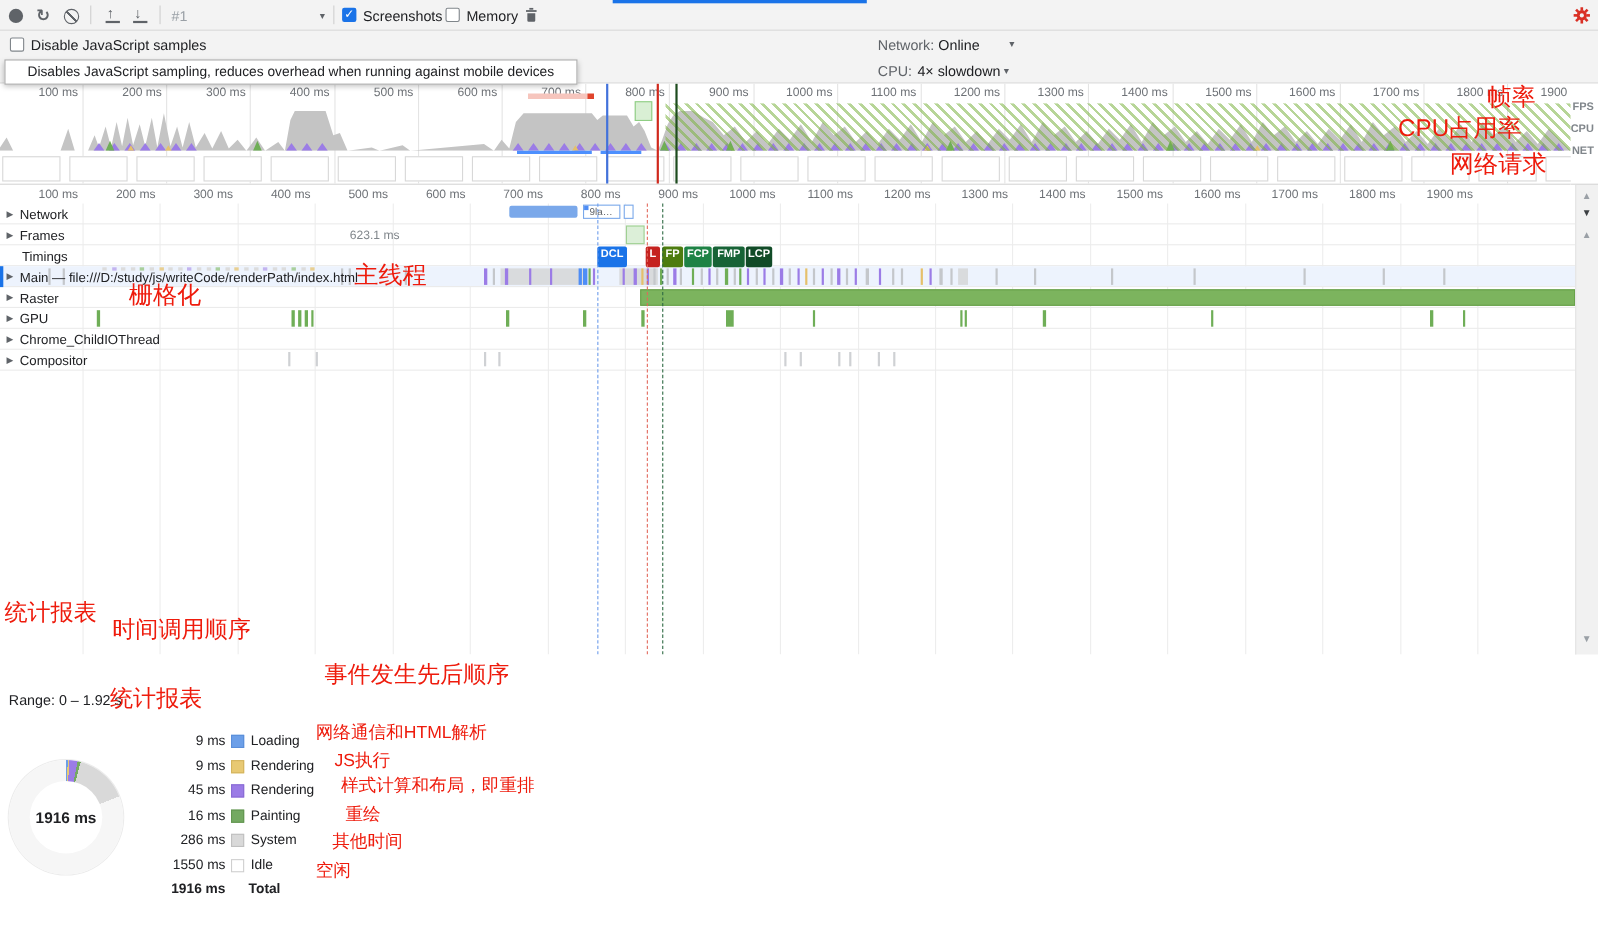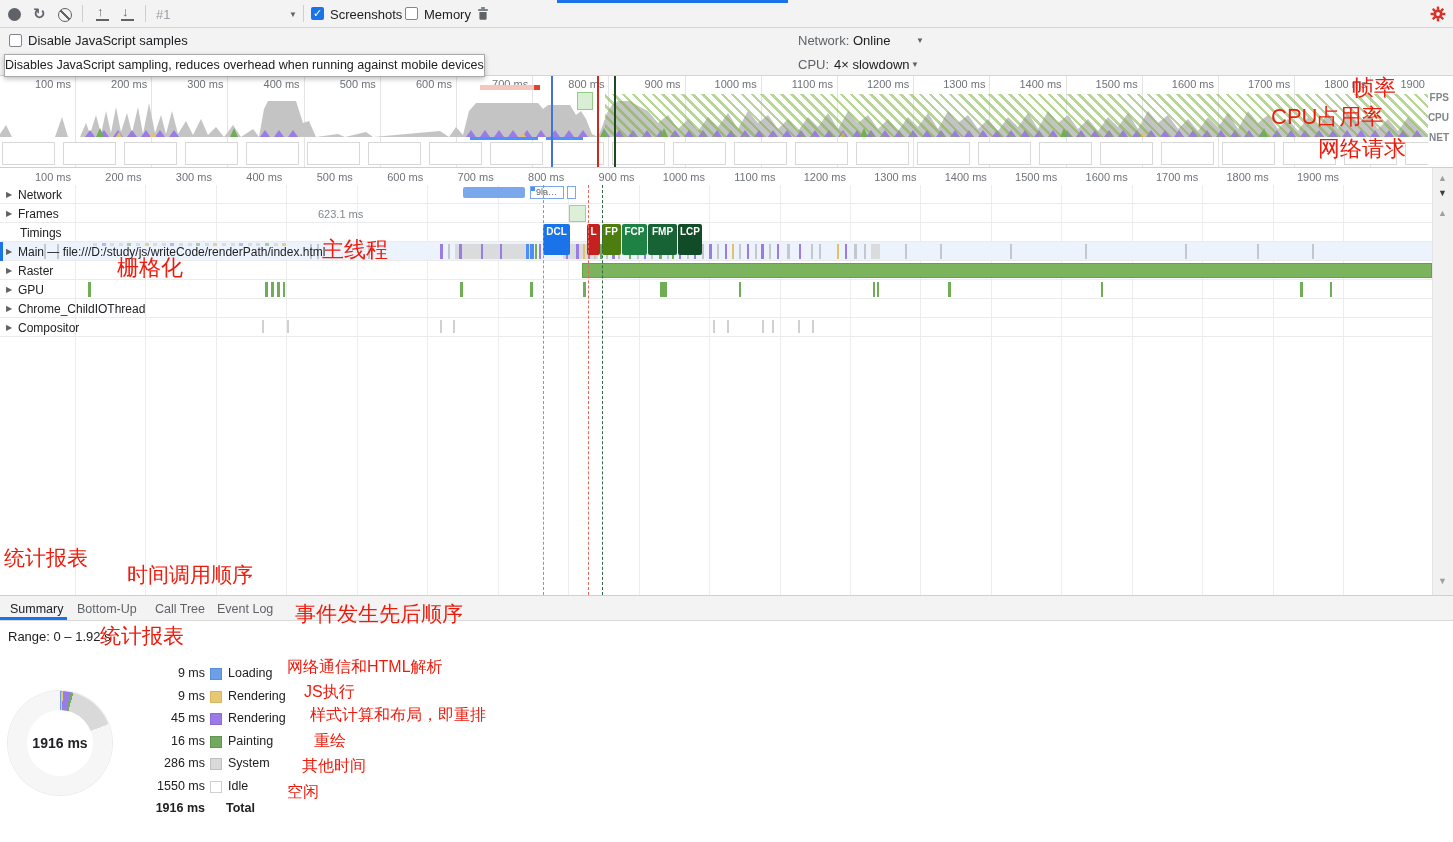--- a/index.html
+++ b/index.html
@@ -9,26 +9,26 @@
   .abs{position:absolute;}
   .toolbar{position:absolute;left:0;right:0;background:#f3f3f3;border-bottom:1px solid #d5d5d5;box-sizing:border-box;}
   .icn{position:absolute;color:#5f6368;}
   .sep{position:absolute;width:1px;height:17px;background:#cfcfcf;top:5px;}
   .cb{position:absolute;width:13px;height:13px;border-radius:2px;box-sizing:border-box;background:#fff;border:1px solid #80868b;}
   .cb.checked{background:#1a73e8;border:none;color:#fff;font-size:11px;line-height:13px;text-align:center;font-weight:bold;}
   .lbl13{position:absolute;font-size:13px;line-height:15px;}
   .gray{color:#5f6368;}
   .dd{position:absolute;font-size:8px;color:#5f6368;}
   .tooltip{position:absolute;background:#fff;border:1px solid #a9a9a9;box-shadow:0 2px 5px rgba(0,0,0,.25);
-           font-size:12.5px;line-height:21px;padding:0 0;white-space:nowrap;z-index:40;color:#202124;}
+           font-size:12.5px;line-height:21px;padding:0 20px;white-space:nowrap;z-index:40;color:#202124;}
   .tick-label{position:absolute;width:60px;text-align:right;font-size:11px;color:#6e7277;}
   .side-lbl{position:absolute;right:4px;width:22px;text-align:right;font-size:10px;font-weight:600;color:#80868b;}
   .track-lbl{position:absolute;font-size:12px;color:#202124;white-space:nowrap;}
   .tri{position:absolute;font-size:8px;color:#5f6368;}
-  .badge{position:absolute;height:31px;border-radius:2px;color:#fff;font-size:10px;font-weight:bold;
+  .badge{position:absolute;height:19px;border-radius:2px;color:#fff;font-size:10px;font-weight:bold;
          text-align:center;line-height:15px;}
   .annot{position:absolute;color:#ee1b0c;white-space:nowrap;z-index:60;line-height:1.1;}
   .tab{position:absolute;font-size:12.5px;color:#5f6368;top:6px;}
   .legend-time{position:absolute;width:75px;text-align:right;font-size:12.5px;color:#202124;}
   .legend-label{position:absolute;font-size:12.5px;color:#202124;}
   .swatch{position:absolute;width:12px;height:12px;box-sizing:border-box;}
   .scroll-arrow{position:absolute;font-size:9px;color:#9aa0a6;left:5px;}
   a.learn{color:#5f6368;}
 </style>
 </head>
@@ -366,27 +366,20 @@
       <div style="position: absolute; left: 602px; top: 17px; width: 0px; height: 410px; border-left: 1px dashed rgb(45, 106, 67); z-index: 9;"></div>
     </div>
 
   <div class="abs" style="left:1432px;top:168px;width:21px;height:427px;background:#f1f1f1;border-left:1px solid #e3e3e3;box-sizing:border-box;">
     <div class="scroll-arrow" style="top:5px;">▲</div>
     <div class="scroll-arrow" style="top:20px;color:#3c4043;">▼</div>
     <div class="scroll-arrow" style="top:40px;">▲</div>
     <div class="scroll-arrow" style="top:408px;">▼</div>
   </div>
 
-  <div class="abs" style="left:0;top:595px;width:1453px;height:26px;background:#f3f3f3;border-top:1px solid #cfcfcf;border-bottom:1px solid #dadada;box-sizing:border-box;">
-    <div class="tab" style="left:10px;color:#202124;">Summary</div>
-    <div class="tab" style="left:77px;">Bottom-Up</div>
-    <div class="tab" style="left:155px;">Call Tree</div>
-    <div class="tab" style="left:217px;">Event Log</div>
-    <div class="abs" style="left:0;bottom:0;width:67px;height:3px;background:#1a73e8;"></div>
-  </div>
   <div class="abs" style="left:0;top:621px;width:1453px;height:199px;background:#fff;">
     <div class="abs" style="left:8px;top:8px;font-size:13px;color:#202124;">Range: 0 – 1.92 s</div>
     <div class="abs" id="donut" style="left: 8px; top: 70px; width: 104px; height: 104px; border-radius: 50%; box-shadow: rgb(236, 236, 236) 0px 0px 0px 1px; background: conic-gradient(rgb(108, 159, 232) 0deg, rgb(108, 159, 232) 1.69102deg, rgb(232, 201, 115) 1.69102deg, rgb(232, 201, 115) 3.38205deg, rgb(155, 124, 230) 3.38205deg, rgb(155, 124, 230) 11.8372deg, rgb(116, 169, 98) 11.8372deg, rgb(116, 169, 98) 14.8434deg, rgb(217, 217, 217) 14.8434deg, rgb(217, 217, 217) 68.5804deg, rgb(246, 246, 246) 68.5804deg, rgb(246, 246, 246) 359.812deg);"></div>
     <div class="abs" id="donut-hole" style="left:27px;top:89px;width:66px;height:66px;border-radius:50%;background:#fff;display:flex;align-items:center;justify-content:center;font-size:14px;font-weight:bold;color:#202124;">1916 ms</div>
     <div class="abs" id="legend" style="left:0;top:0;width:500px;height:199px;">
         <div class="legend-time" style="position: absolute; left: 130px; top: 45px;">9 ms</div>
         <div class="swatch" style="position: absolute; left: 210px; top: 47px; background: rgb(108, 159, 232); border: 1px solid rgb(90, 142, 217);"></div>
         <div class="legend-label" style="position: absolute; left: 228px; top: 45px;">Loading</div>
         <div class="legend-time" style="position: absolute; left: 130px; top: 68px;">9 ms</div>
         <div class="swatch" style="position: absolute; left: 210px; top: 70px; background: rgb(232, 201, 115); border: 1px solid rgb(212, 180, 94);"></div>
@@ -409,21 +402,21 @@
   </div>
 
 
   <div class="abs" id="annots" style="left:0;top:0;width:1453px;height:740px;pointer-events:none;">
       <div class="annot" style="position: absolute; left: 1352px; top: 76px; font-size: 22px;">帧率</div>
       <div class="annot" style="position: absolute; left: 1271px; top: 105px; font-size: 22px;">CPU占用率</div>
       <div class="annot" style="position: absolute; left: 1318px; top: 137px; font-size: 22px;">网络请求</div>
       <div class="annot" style="position: absolute; left: 322px; top: 238px; font-size: 22px;">主线程</div>
       <div class="annot" style="position: absolute; left: 117px; top: 256px; font-size: 22px;">栅格化</div>
       <div class="annot" style="position: absolute; left: 4px; top: 546px; font-size: 21px;">统计报表</div>
-      <div class="annot" style="position: absolute; left: 127px; top: 563px; font-size: 21px;">时间调用顺序</div>
+      <div class="annot" style="position: absolute; left: 102px; top: 563px; font-size: 21px; font-family: Liberation Mono, monospace;">时间调用顺序</div>
       <div class="annot" style="position: absolute; left: 295px; top: 602px; font-size: 21px;">事件发生先后顺序</div>
       <div class="annot" style="position: absolute; left: 100px; top: 624px; font-size: 21px;">统计报表</div>
       <div class="annot" style="position: absolute; left: 287px; top: 658px; font-size: 16px;">网络通信和HTML解析</div>
       <div class="annot" style="position: absolute; left: 304px; top: 683px; font-size: 16px;">JS执行</div>
       <div class="annot" style="position: absolute; left: 310px; top: 706px; font-size: 16px;">样式计算和布局，即重排</div>
       <div class="annot" style="position: absolute; left: 314px; top: 732px; font-size: 16px;">重绘</div>
       <div class="annot" style="position: absolute; left: 302px; top: 757px; font-size: 16px;">其他时间</div>
       <div class="annot" style="position: absolute; left: 287px; top: 783px; font-size: 16px;">空闲</div>
     </div>
 </div>

